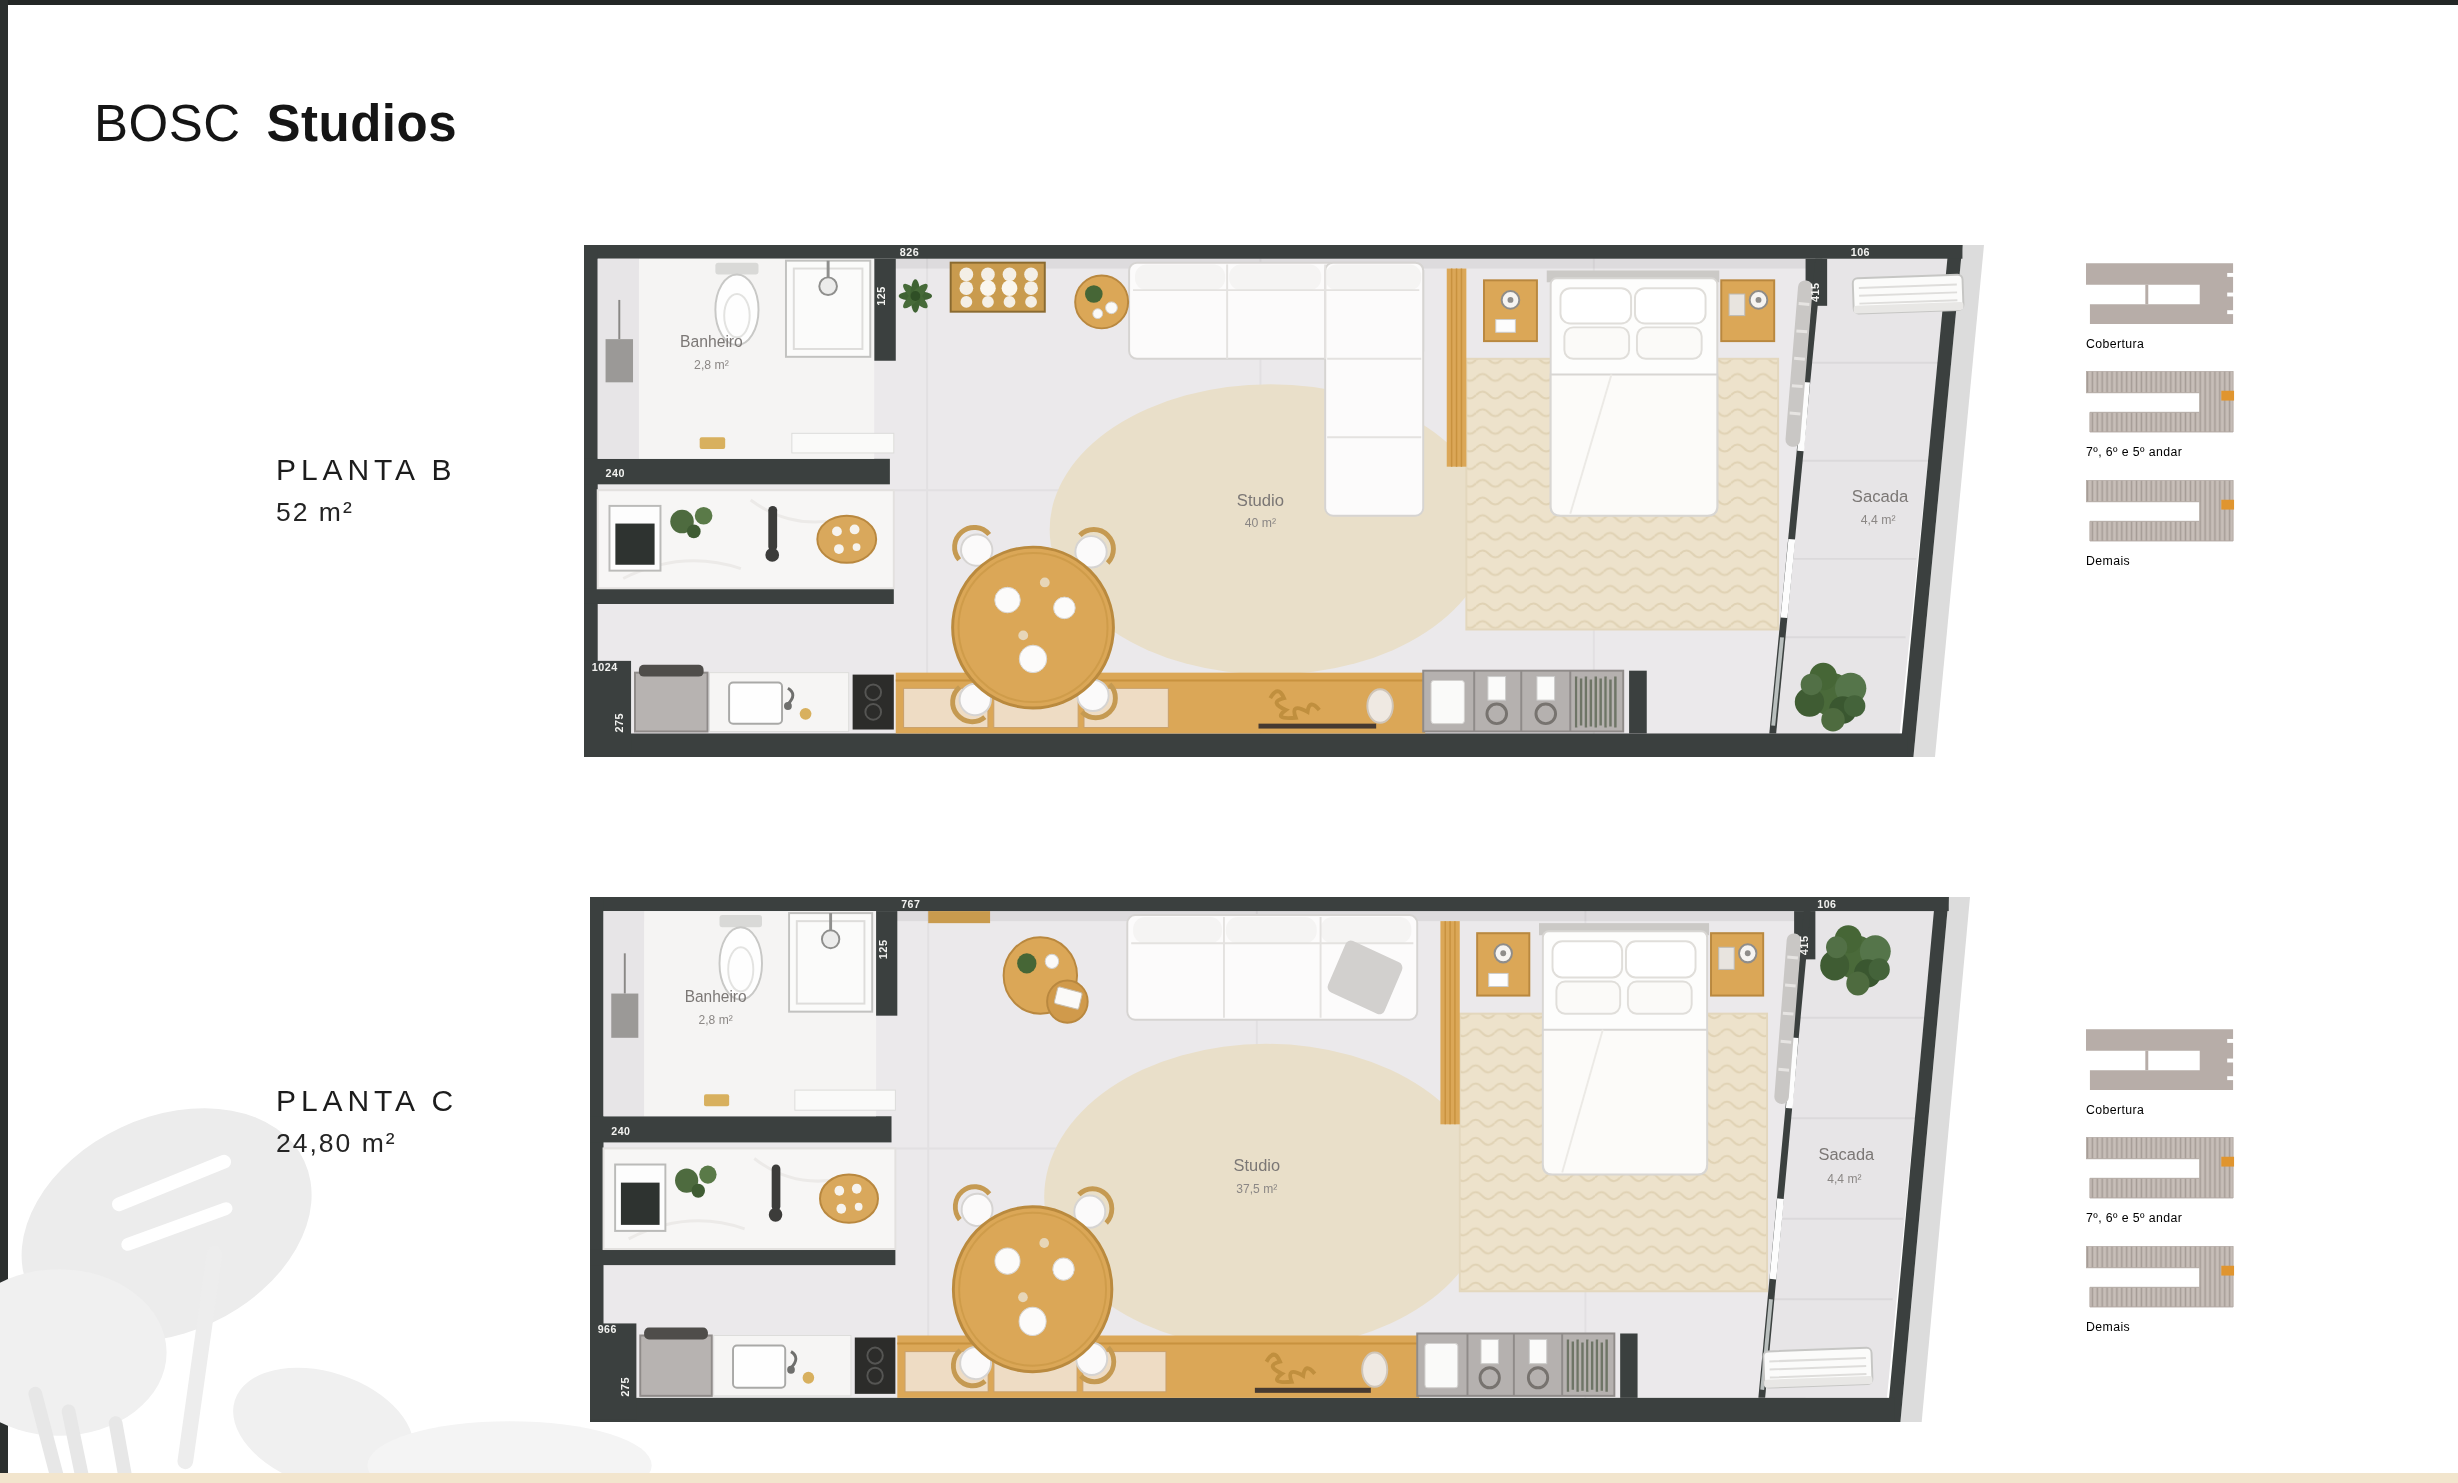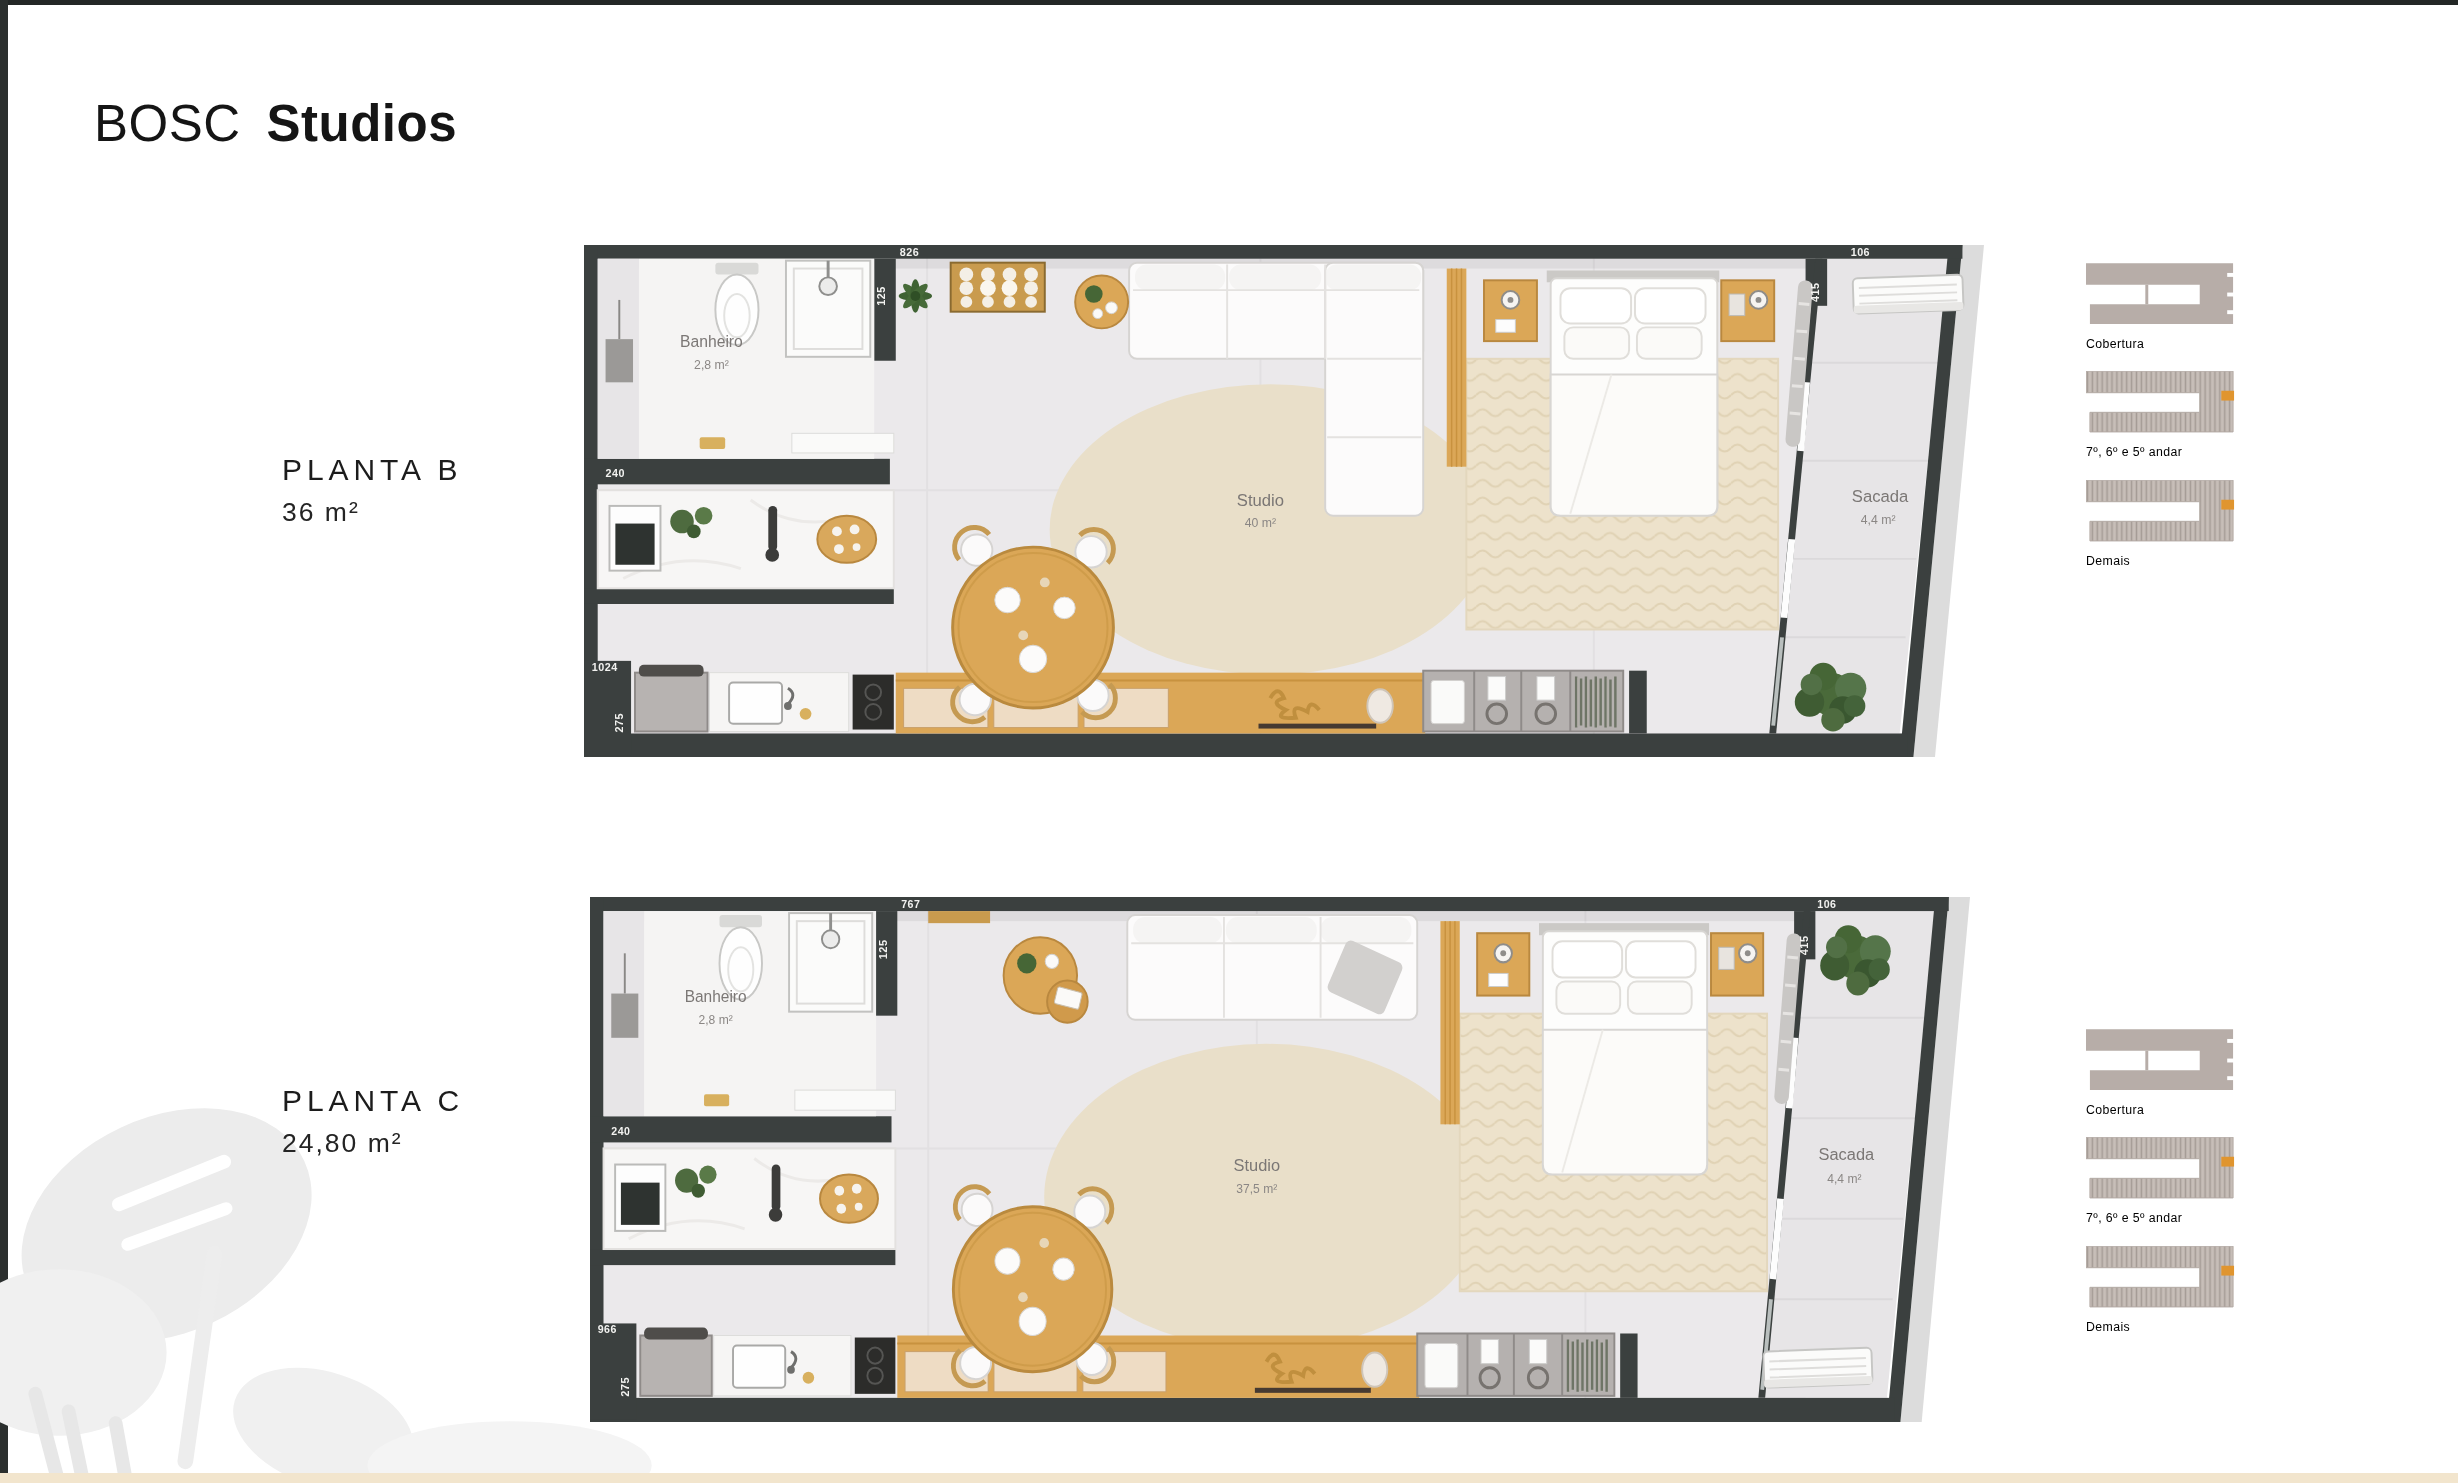--- a/index.html
+++ b/index.html
@@ -10,21 +10,21 @@
     position:relative; overflow:hidden;
   }
   .frame-top { position:absolute; left:0; top:0; width:2458px; height:4.9px; background:#232726; }
   .frame-left { position:absolute; left:0; top:0; width:7.8px; height:1484px; background:#2b2f2e; }
   .footer-strip { position:absolute; left:0; bottom:0; width:2458px; height:10.8px; background:#f2e5cd; }
 
   .title { position:absolute; left:94px; top:94px; margin:0; font-size:51px; font-weight:400; color:#151515; letter-spacing:0.5px; }
   .title .b { font-weight:400; }
   .title .r { font-weight:700; margin-left:26px; }
 
-  .plan-label { position:absolute; left:282px; color:#1c1c1c; }
+  .plan-label { position:absolute; left:276px; color:#1c1c1c; }
   .plan-label .plan-name { font-size:30px; letter-spacing:4.9px; font-weight:500; }
   .plan-label .plan-area { font-size:26.5px; letter-spacing:2px; font-weight:400; margin-top:9.8px; color:#242424; }
 
   .plan-svg { position:absolute; }
 
   .floor-key { position:absolute; width:157px; }
   .key-item { margin-bottom:20.6px; }
   .key-label { margin-top:4.9px; font-size:12.3px; letter-spacing:0.4px; color:#000000; }
 
   .watermark { position:absolute; left:0; top:1029px; pointer-events:none; }
@@ -234,21 +234,21 @@
     <ellipse cx="60" cy="330" rx="110" ry="85" fill="#f0f0f0"></ellipse>
     <ellipse cx="330" cy="408" rx="95" ry="58" transform="rotate(18 330 408)" fill="#f0f0f0"></ellipse>
     <ellipse cx="520" cy="445" rx="145" ry="45" fill="#f4f4f4"></ellipse>
     <path d="M36 372 l22 84 M70 390 l14 68 M118 402 l10 56" stroke="#e7e7e7" stroke-width="14" stroke-linecap="round" fill="none"></path>
   </svg>
 
   <h1 class="title"><span class="b">BOSC</span><span class="r">Studios</span></h1>
 
   <div class="plan-label" style="top:453px">
     <div class="plan-name">PLANTA B</div>
-    <div class="plan-area">36 m²</div>
+    <div class="plan-area">52 m²</div>
   </div>
 
   <svg class="plan-svg" style="left:584px;top:245px" width="1400" height="512" viewBox="0 0 1428 522" preserveAspectRatio="none">
     <use href="#shell"></use>
     <ellipse cx="700" cy="290" rx="225" ry="148" fill="#e9dfc9"></ellipse>
     <use href="#bath"></use>
     <use href="#lavabo"></use>
     <use href="#kitchen"></use>
     <use href="#dining"></use>
 

